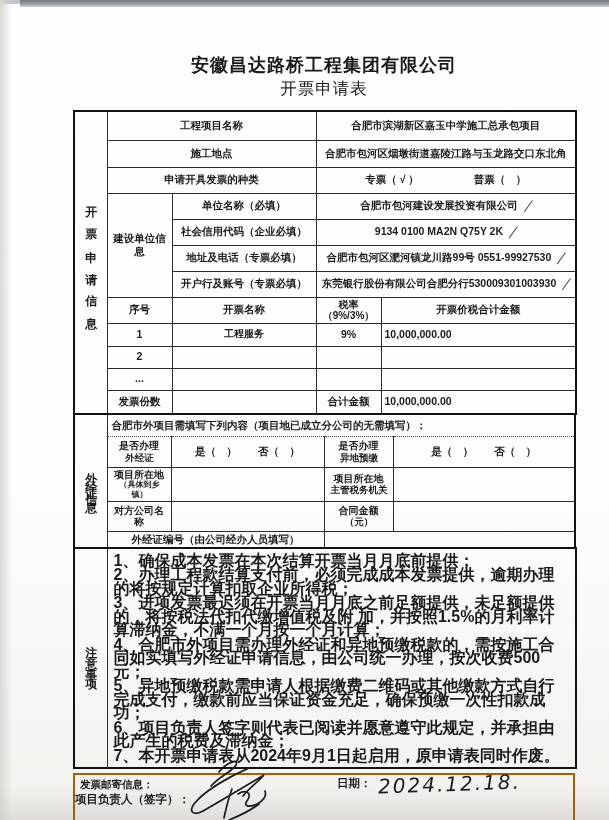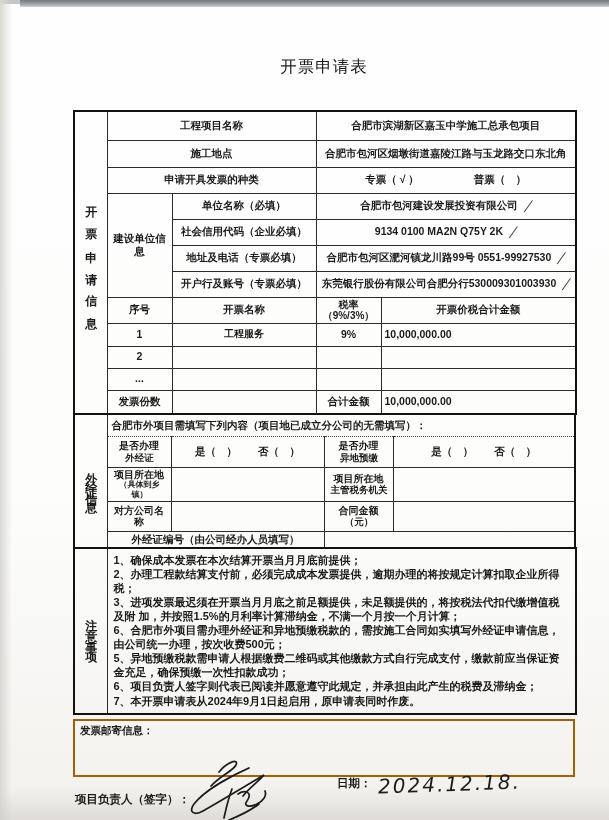--- a/index.html
+++ b/index.html
@@ -53,21 +53,21 @@
   td.lab{font-size:10.5px;}
   td.val{font-size:10.5px;}
   td.amt{text-align:left;padding-right:19px;}
   td.small2{font-size:10px;line-height:1.15;margin-top:24px;}
   td.note{
     text-align:left;font-size:10.5px;padding:3px 4px 2px;
     border-bottom:1px dotted #444;
   }
   tr.afternote td{border-top:1px dotted #444;}
   td.notes{
-    text-align:left;vertical-align:top;font-size:11px;line-height:13.5px;
+    text-align:left;vertical-align:top;font-size:16px;line-height:13.5px;
     padding:5px 6px 4px;font-weight:700;
   }
   td.notes div{margin:0 0 1px 0;}
   .sub{display:block;font-size:8.5px;transform:scale(.95);}
   .pen{
     display:inline-block;color:#3c3c3c;font-weight:400;
     transform:rotate(8deg) translateY(1px);margin-left:7px;font-size:11px;
   }
   .kgap{display:inline-block;margin-left:52px;}
 
@@ -90,20 +90,21 @@
 </head>
 <body>
 
 <div class="sheet"></div>
 <div class="scan-band-top"></div>
 <div class="scan-band-top2"></div>
 <div class="scan-edge-left"></div>
 <div class="scan-bottom"></div>
 
 <div class="titlebox">
+  <div class="t1">安徽昌达路桥工程集团有限公司</div>
   <div class="t2">开票申请表</div>
 </div>
 
 <div class="formwrap">
 
   <table class="ft">
     <colgroup>
         <col style="width:33px">
         <col style="width:65px">
         <col style="width:144px">
@@ -243,21 +244,21 @@
         <col style="width:33px">
         <col style="width:469px">
       </colgroup>
     <tbody>
         <tr style="height:143px">
       <td class="side s3">注意事项</td>
       <td class="notes">
         <div>1、确保成本发票在本次结算开票当月月底前提供；</div>
         <div>2、办理工程款结算支付前，必须完成成本发票提供，逾期办理的将按规定计算扣取企业所得税；</div>
         <div>3、进项发票最迟须在开票当月月底之前足额提供，未足额提供的，将按税法代扣代缴增值税及附 加，并按照1.5%的月利率计算滞纳金，不满一个月按一个月计算；</div>
-        <div>6、合肥市外项目需办理外经证和异地预缴税款的，需按施工合同如实填写外经证申请信息，由公司统一办理，按次收费500元；</div>
+        <div>4、合肥市外项目需办理外经证和异地预缴税款的，需按施工合同如实填写外经证申请信息，由公司统一办理，按次收费500元；</div>
         <div>5、异地预缴税款需申请人根据缴费二维码或其他缴款方式自行完成支付，缴款前应当保证资金充足，确保预缴一次性扣款成功；</div>
         <div>6、项目负责人签字则代表已阅读并愿意遵守此规定，并承担由此产生的税费及滞纳金；</div>
         <div>7、本开票申请表从2024年9月1日起启用，原申请表同时作废。</div>
       </td>
     </tr>
   </tbody>
     </table>
 
   <div class="mailbox">
     <span>发票邮寄信息：</span>

